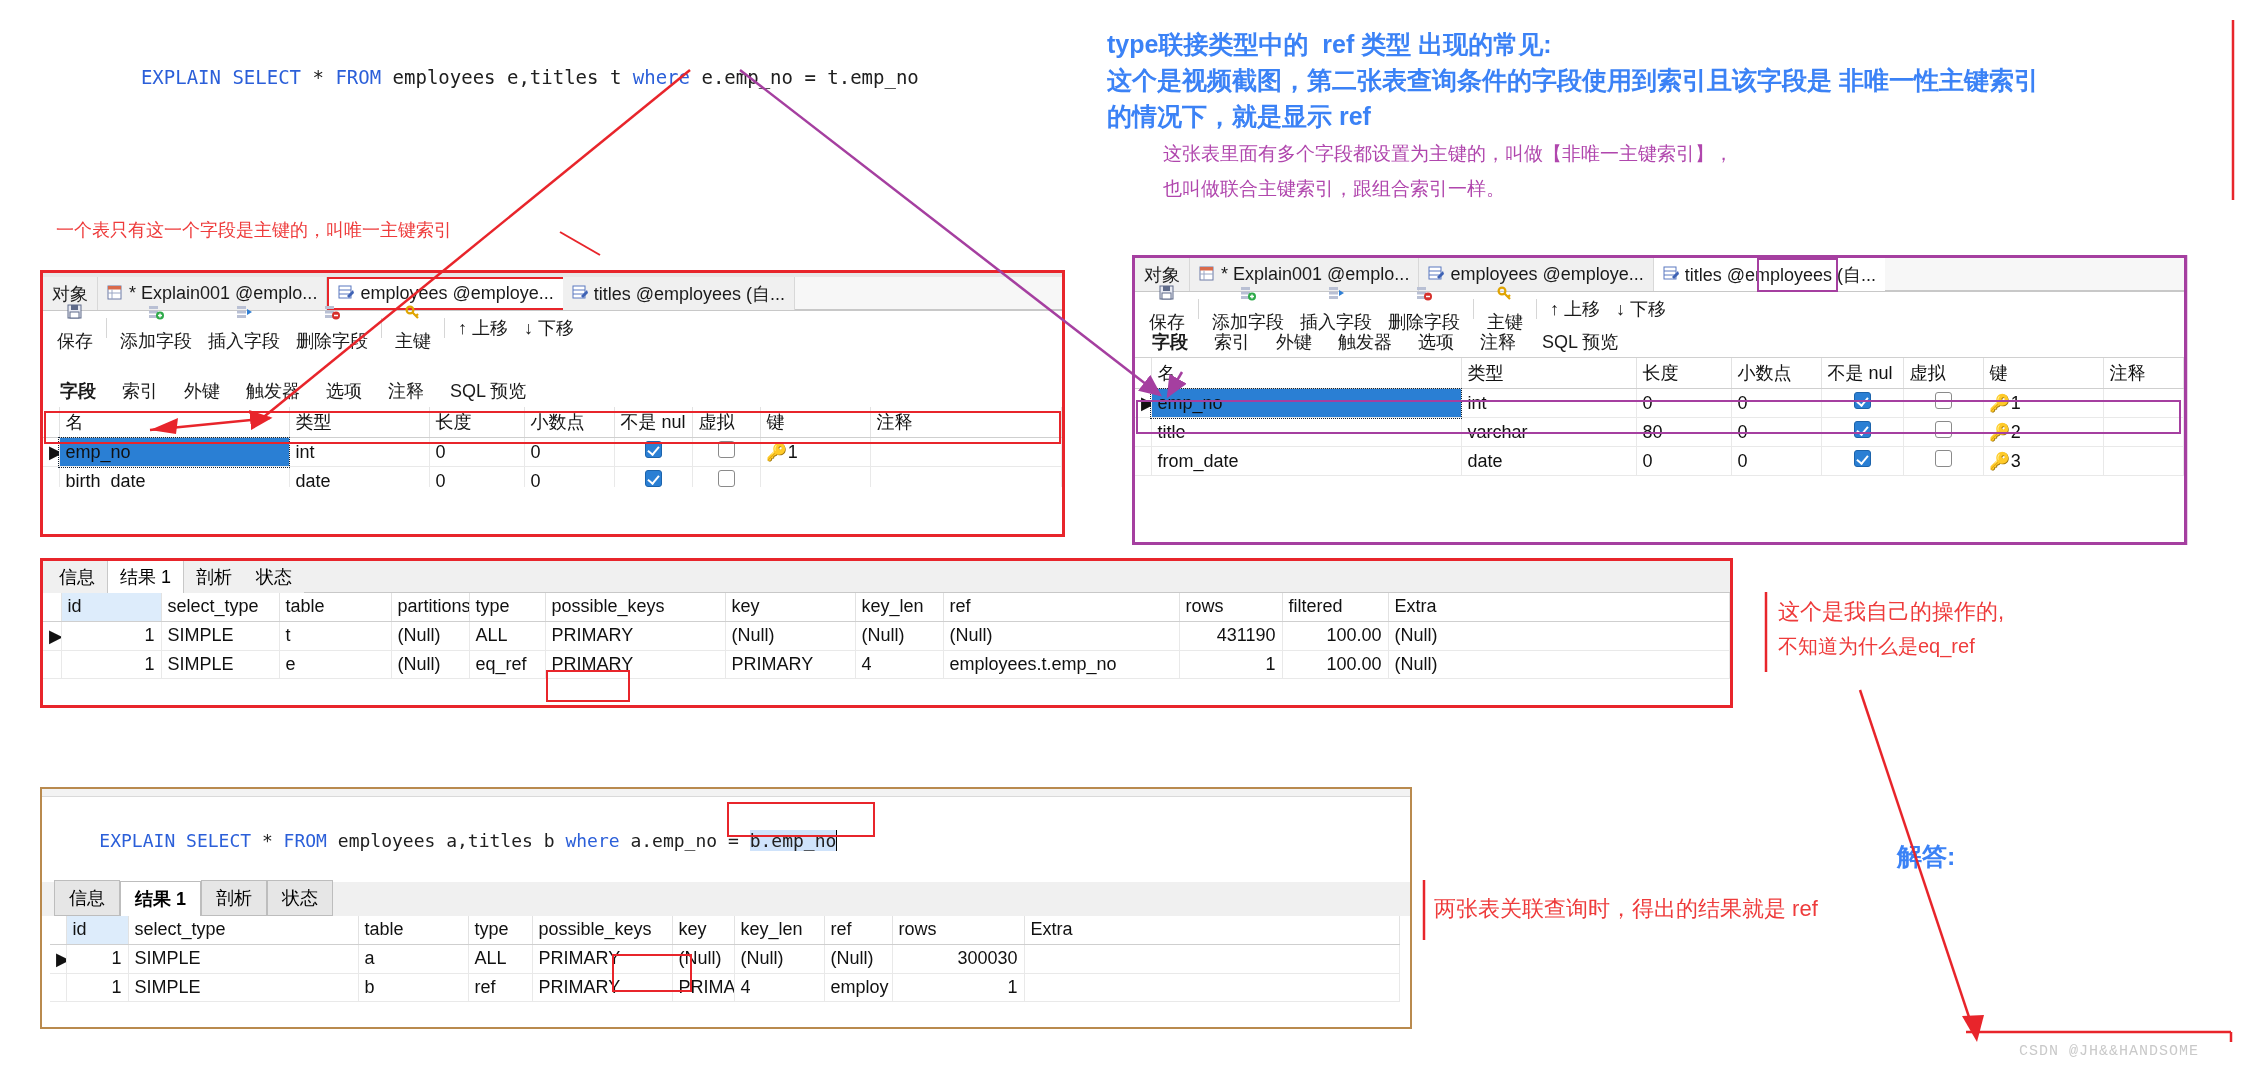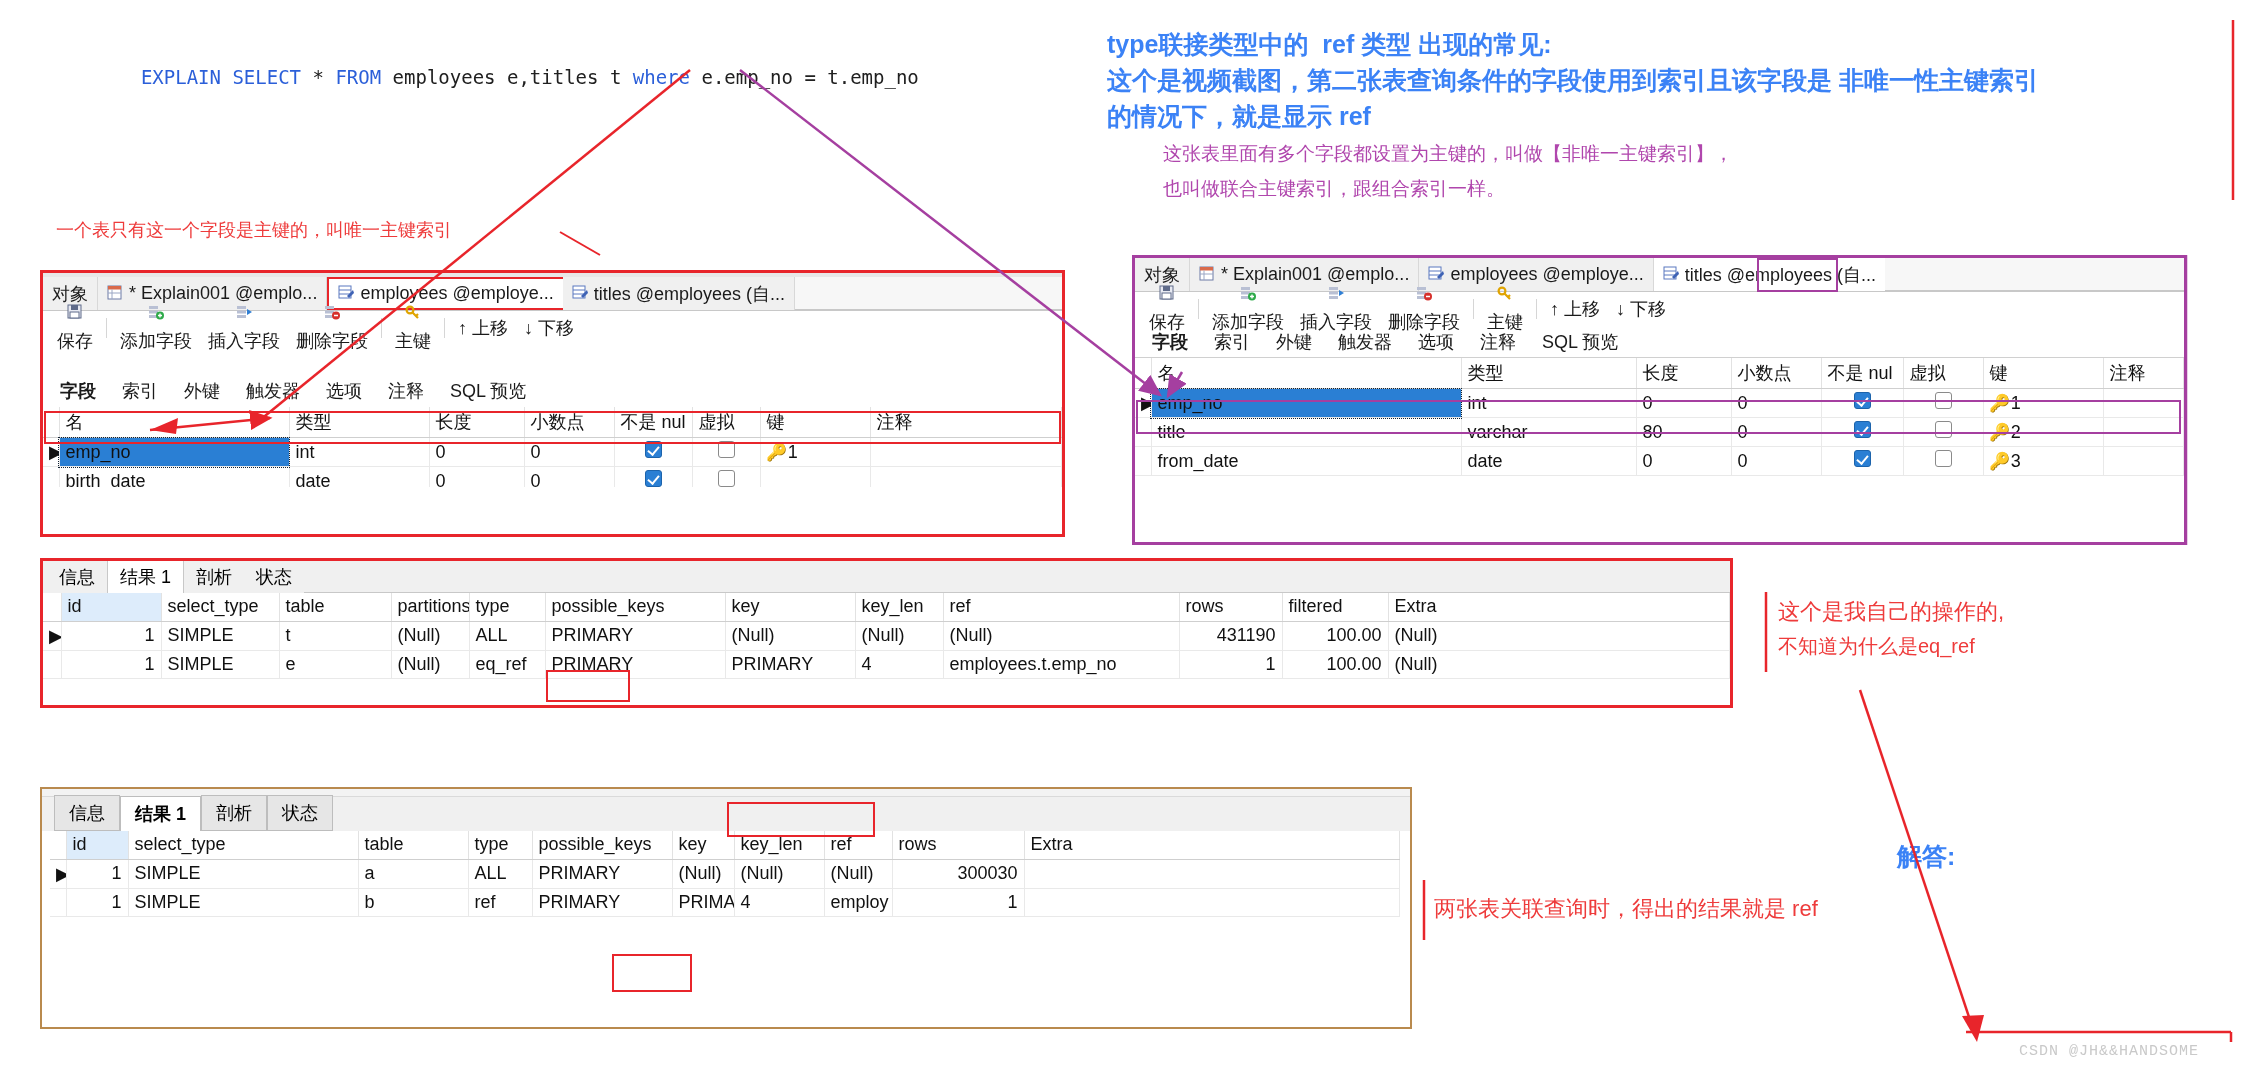--- a/index.html
+++ b/index.html
@@ -520,20 +520,23 @@
     </table>
 </div>
 
 <div class="abs boxred2" style="left:546px; top:670px; width:84px; height:32px;"></div>
 
 <div class="abs ann-red-n" style="left:1778px; top:597px; font-size:22px;">这个是我自己的操作的,</div>
 <div class="abs ann-red-n" style="left:1778px; top:633px; font-size:20px;">不知道为什么是eq_ref</div>
 
 <div class="abs" style="left:40px; top:787px; width:1372px; height:242px; border:2px solid #b98a4e; background:#fff; overflow:hidden;">
   <div style="height:8px;background:#f3f3f3;border-bottom:1px solid #dadada;"></div>
+  <div class="sqlline" style="position:relative; padding:12px 0 10px 14px; font-size:18px;">
+    <span class="kw">EXPLAIN SELECT </span><span>* </span><span class="kw">FROM </span><span>employees a,titles b </span><span class="kw">where </span><span>a.emp_no = </span><span style="background:#cfe3fb;">b.emp_no</span><span style="border-left:1px solid #000; margin-left:0;"></span>
+  </div>
   <div style="display:flex; align-items:flex-end; height:34px; background:#f0f0f0; padding-left:12px;">
     <div style="padding:5px 14px; font-size:18px; background:#e6e6e6; border:1px solid #bdbdbd;"><span>信息</span></div>
     <div style="padding:5px 14px; font-size:18px; background:#fff; border:1px solid #bdbdbd; border-bottom:none; font-weight:bold;"><span>结果 1</span></div>
     <div style="padding:5px 14px; font-size:18px; background:#e6e6e6; border:1px solid #bdbdbd;"><span>剖析</span></div>
     <div style="padding:5px 14px; font-size:18px; background:#e6e6e6; border:1px solid #bdbdbd;"><span>状态</span></div>
     <div style="flex:1;height:100%;"></div>
   </div>
   <div style="padding:0 10px 0 8px;">
   <table class="grid">
     <colgroup>

